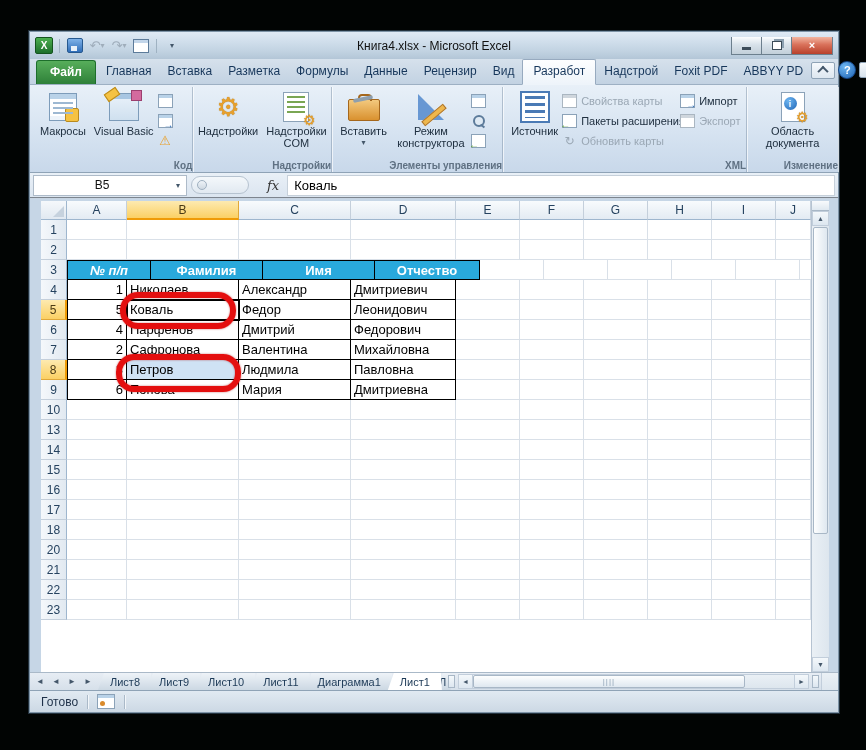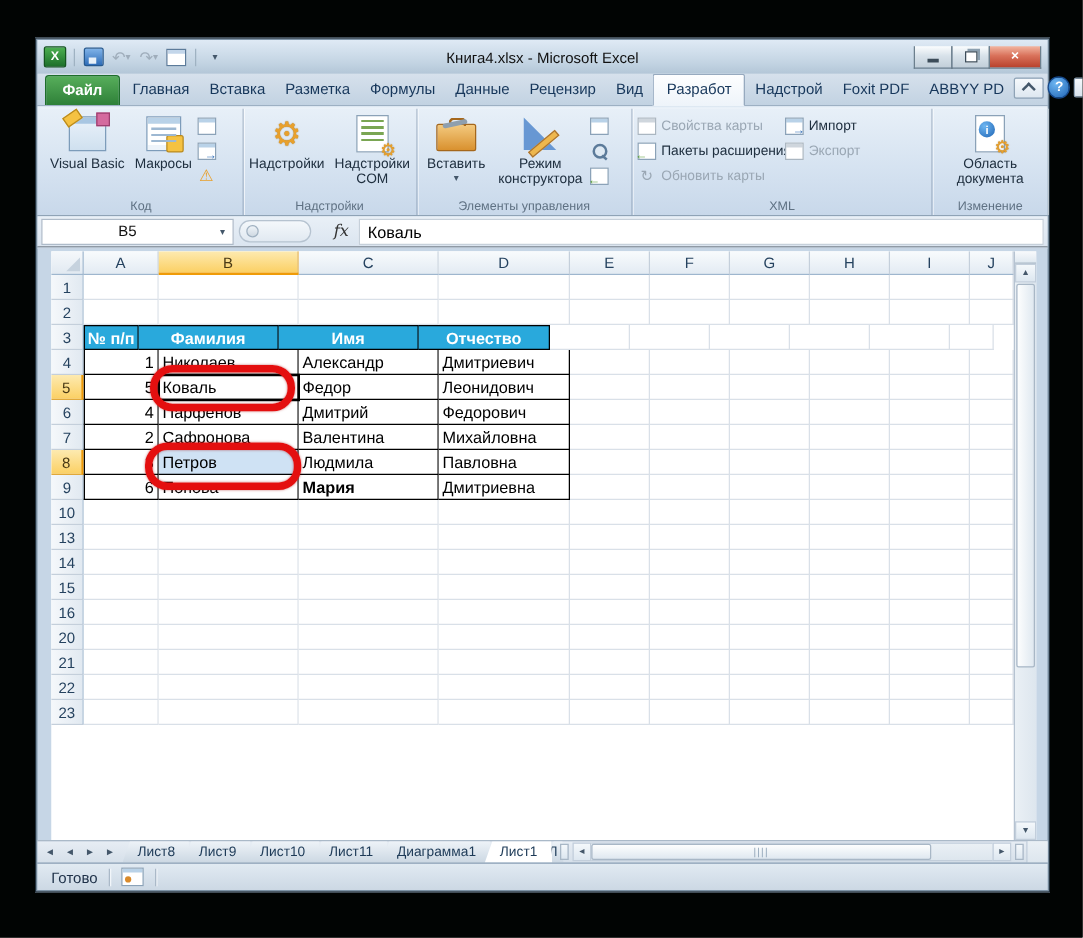--- a/index.html
+++ b/index.html
@@ -45,21 +45,21 @@
   .help{width:16px;height:16px;border-radius:50%;background:radial-gradient(circle at 35% 30%,#6db6f2,#1f64b4);
     color:#fff;font-size:11px;font-weight:bold;display:flex;align-items:center;justify-content:center;border:1px solid #15488a;}
   .mini{width:20px;height:14px;border:1px solid #8fa3b6;background:linear-gradient(#f6f9fc,#d8e2ec);
     display:flex;align-items:center;justify-content:center;color:#33424e;font-size:10px;border-radius:2px;}
 
   
   .ribbon{position:absolute;left:1px;right:1px;top:54px;height:88px;box-sizing:border-box;
     background:linear-gradient(#e8f0f8,#d6e3f1 55%,#c8d8ea);border-bottom:1px solid #8fa3b6;display:flex;padding:2px 0 0 2px;}
   .rgroup{position:relative;display:flex;align-items:flex-start;padding:2px 4px 15px 4px;
     border-right:1px solid rgba(125,146,168,.5);box-shadow:1px 0 0 rgba(255,255,255,.65);}
-  .glabel{position:absolute;bottom:1px;left:0;right:0;text-align:center;font-size:10px;color:#5f7183;}
+  .glabel{position:absolute;bottom:1px;left:0;right:0;text-align:right;font-size:10px;color:#5f7183;font-weight:bold;}
   .bigbtn{display:flex;flex-direction:column;align-items:center;padding:2px 4px;font-size:11px;line-height:12px;
     color:#203040;text-align:center;border-radius:3px;}
   .bicon{width:32px;height:32px;margin-bottom:2px;position:relative;display:flex;align-items:center;justify-content:center;}
   .smallcol{display:flex;flex-direction:column;gap:2px;padding-top:3px;}
   .srow{display:flex;align-items:center;gap:4px;height:18px;font-size:11px;color:#203040;white-space:nowrap;}
   .srow.dis{color:#9aa7b4;}
   .sic{width:15px;height:14px;flex:none;}
   
   .i-vb{width:28px;height:26px;background:linear-gradient(#eaf2fa,#cfe0ef);border:1px solid #7d9cba;box-shadow:inset 0 5px 0 #a8c6e2;position:relative;}
   .i-vb:before{content:"";position:absolute;left:-5px;top:-4px;width:12px;height:7px;background:#f5c242;transform:rotate(-35deg);border:1px solid #b98a1e;}
@@ -253,29 +253,29 @@
         <div class="help">?</div>
         <div class="mini"></div>
 
       </div>
     </div>
 
     <div class="ribbon">
       <div class="rgroup" style="width:158px">
         <div class="bigbtn">
           <div class="bicon">
-              <div class="i-vb"></div>
-            </div>
-          <span>Visual Basic</span>
+              <div class="i-sheet i-macros"></div>
+            </div>
+          <span>Макросы</span>
         </div>
         <div class="bigbtn">
           <div class="bicon">
-              <div class="i-sheet i-macros"></div>
-            </div>
-          <span>Макросы</span>
+              <div class="i-vb"></div>
+            </div>
+          <span>Visual Basic</span>
         </div>
         <div class="smallcol">
           <div class="srow">
               <div class="sic tbl"></div>
             </div>
           <div class="srow">
               <div class="sic arrow-in"></div>
             </div>
           <div class="srow">
               <div class="sic warn">⚠</div>
@@ -324,20 +324,26 @@
               <div class="sic mag"></div>
             </div>
           <div class="srow">
               <div class="sic pack"></div>
             </div>
         </div>
         <div class="glabel">Элементы управления</div>
       </div>
 
       <div class="rgroup" style="width:238px">
+        <div class="bigbtn">
+          <div class="bicon">
+              <div class="i-source"></div>
+            </div>
+          <span>Источник</span>
+        </div>
         <div class="smallcol" style="width:118px">
           <div class="srow dis">
               <div class="sic tbl gray"></div>
               <span>Свойства карты</span>
             </div>
           <div class="srow">
               <div class="sic pack"></div>
               <span>Пакеты расширения</span>
             </div>
           <div class="srow dis">
@@ -420,21 +426,21 @@
             <div class="gc" style="width: 105px;"></div>
             <div class="gc" style="width: 64px;"></div>
             <div class="gc" style="width: 64px;"></div>
             <div class="gc" style="width: 64px;"></div>
             <div class="gc" style="width: 64px;"></div>
             <div class="gc" style="width: 64px;"></div>
             <div class="gc" style="width: 35px;"></div>
           </div>
           <div class="grow">
             <div class="rh">3</div>
-            <div class="gc tc tl th" style="width: 44px;">№ п/п</div>
+            <div class="gc tc tl th" style="width: 84px; font-style: italic;">№ п/п</div>
             <div class="gc tc th" style="width: 112px;">Фамилия</div>
             <div class="gc tc th" style="width: 112px;">Имя</div>
             <div class="gc tc th" style="width: 105px;">Отчество</div>
             <div class="gc" style="width: 64px;"></div>
             <div class="gc" style="width: 64px;"></div>
             <div class="gc" style="width: 64px;"></div>
             <div class="gc" style="width: 64px;"></div>
             <div class="gc" style="width: 64px;"></div>
             <div class="gc" style="width: 35px;"></div>
           </div>
@@ -500,21 +506,21 @@
             <div class="gc" style="width: 64px;"></div>
             <div class="gc" style="width: 64px;"></div>
             <div class="gc" style="width: 64px;"></div>
             <div class="gc" style="width: 64px;"></div>
             <div class="gc" style="width: 35px;"></div>
           </div>
           <div class="grow">
             <div class="rh">9</div>
             <div class="gc tc tl num" style="width: 60px;">6</div>
             <div class="gc tc" style="width: 112px;">Попова</div>
-            <div class="gc tc" style="width: 112px; font-weight: bold;">Мария</div>
+            <div class="gc tc" style="width: 112px;">Мария</div>
             <div class="gc tc" style="width: 105px;">Дмитриевна</div>
             <div class="gc" style="width: 64px;"></div>
             <div class="gc" style="width: 64px;"></div>
             <div class="gc" style="width: 64px;"></div>
             <div class="gc" style="width: 64px;"></div>
             <div class="gc" style="width: 64px;"></div>
             <div class="gc" style="width: 35px;"></div>
           </div>
           <div class="grow">
             <div class="rh">10</div>
@@ -563,20 +569,46 @@
             <div class="gc" style="width: 105px;"></div>
             <div class="gc" style="width: 64px;"></div>
             <div class="gc" style="width: 64px;"></div>
             <div class="gc" style="width: 64px;"></div>
             <div class="gc" style="width: 64px;"></div>
             <div class="gc" style="width: 64px;"></div>
             <div class="gc" style="width: 35px;"></div>
           </div>
           <div class="grow">
             <div class="rh">16</div>
+            <div class="gc" style="width: 60px;"></div>
+            <div class="gc" style="width: 112px;"></div>
+            <div class="gc" style="width: 112px;"></div>
+            <div class="gc" style="width: 105px;"></div>
+            <div class="gc" style="width: 64px;"></div>
+            <div class="gc" style="width: 64px;"></div>
+            <div class="gc" style="width: 64px;"></div>
+            <div class="gc" style="width: 64px;"></div>
+            <div class="gc" style="width: 64px;"></div>
+            <div class="gc" style="width: 35px;"></div>
+          </div>
+          <div class="grow">
+            <div class="rh">17</div>
+            <div class="gc" style="width: 60px;"></div>
+            <div class="gc" style="width: 112px;"></div>
+            <div class="gc" style="width: 112px;"></div>
+            <div class="gc" style="width: 105px;"></div>
+            <div class="gc" style="width: 64px;"></div>
+            <div class="gc" style="width: 64px;"></div>
+            <div class="gc" style="width: 64px;"></div>
+            <div class="gc" style="width: 64px;"></div>
+            <div class="gc" style="width: 64px;"></div>
+            <div class="gc" style="width: 35px;"></div>
+          </div>
+          <div class="grow">
+            <div class="rh">18</div>
             <div class="gc" style="width: 60px;"></div>
             <div class="gc" style="width: 112px;"></div>
             <div class="gc" style="width: 112px;"></div>
             <div class="gc" style="width: 105px;"></div>
             <div class="gc" style="width: 64px;"></div>
             <div class="gc" style="width: 64px;"></div>
             <div class="gc" style="width: 64px;"></div>
             <div class="gc" style="width: 64px;"></div>
             <div class="gc" style="width: 64px;"></div>
             <div class="gc" style="width: 35px;"></div>

